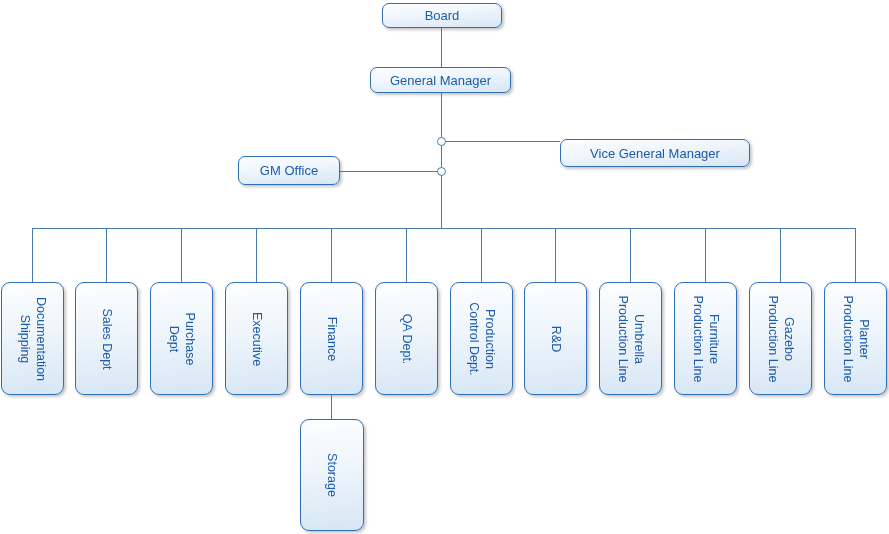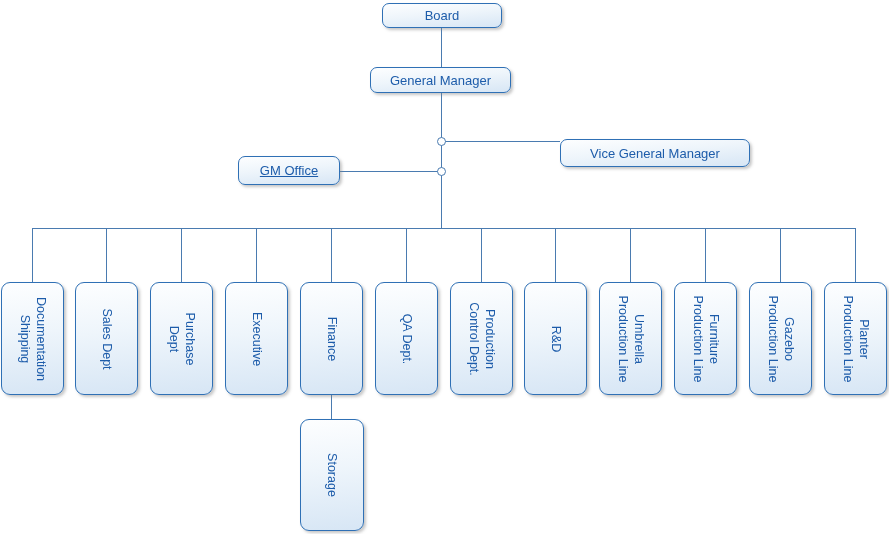--- a/index.html
+++ b/index.html
@@ -97,21 +97,21 @@
 
   <div class="node hnode" style="left:382px; top:3px; width:120px; height:25px;">
     <span>Board</span>
   </div>
   <div class="node hnode" style="left:370px; top:67px; width:141px; height:26px;">
     <span>General Manager</span>
   </div>
   <div class="node hnode" style="left:560px; top:139px; width:190px; height:28px;">
     <span>Vice General Manager</span>
   </div>
-  <div class="node hnode" style="left:238px; top:156px; width:102px; height:29px;text-decoration:underline;">
+  <div class="node hnode" style="left:238px; top:156px; width:102px; height:29px;">
     <span>GM Office</span>
   </div>
 
   <div class="node vnode" style="left:1px; top:282px; width:63px; height:113px;">
     <span class="vlabel">Documentation
 Shipping</span>
   </div>
   <div class="node vnode" style="left:75px; top:282px; width:63px; height:113px;">
     <span class="vlabel">Sales Dept</span>
   </div>

